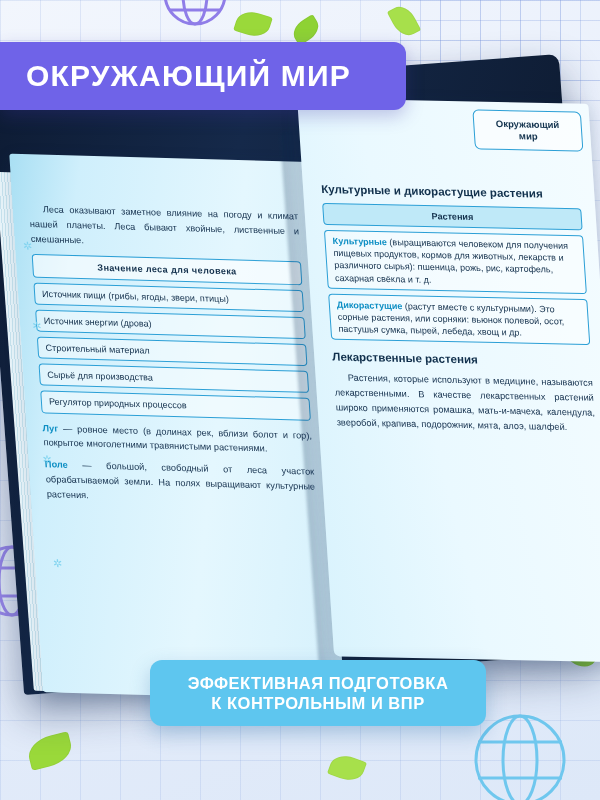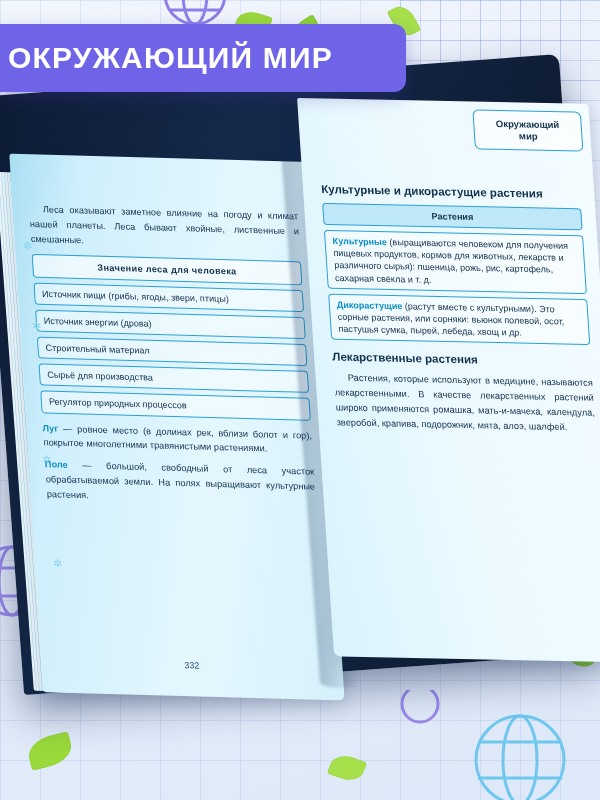--- a/index.html
+++ b/index.html
@@ -173,26 +173,26 @@
   .snowflake {
     position: absolute;
     color: #7fd3ef;
     font-size: 11px;
     opacity: .95;
   }
 
   
   #title-banner {
     position: absolute;
-    left: 0; top: 24px;
+    left: 0; top: 42px;
     width: 406px; height: 68px;
     background: #6f63e8;
     border-radius: 0 12px 12px 0;
     display: flex; align-items: center;
-    padding-left: 8px;
+    padding-left: 26px;
     box-shadow: 0 6px 18px rgba(60,50,160,0.28);
   }
   #title-banner span {
     color: #fff;
     font-size: 30px;
     font-weight: bold;
     letter-spacing: 1.2px;
     white-space: nowrap;
   }
 
@@ -320,14 +320,18 @@
           <p class="para indent">Растения, которые используют в медицине, называются лекарственными. В качестве лекарственных растений широко применяются ромашка, мать-и-мачеха, календула, зверобой, крапива, подорожник, мята, алоэ, шалфей.</p>
         </div>
       </div>
     </div>
   </div>
 
   <div id="title-banner">
     <span>ОКРУЖАЮЩИЙ МИР</span>
   </div>
 
+  <div id="bottom-banner">
+    <div>ЭФФЕКТИВНАЯ ПОДГОТОВКА</div>
+    <div>К КОНТРОЛЬНЫМ И ВПР</div>
+  </div>
 
 </div>
 
 </body></html>

